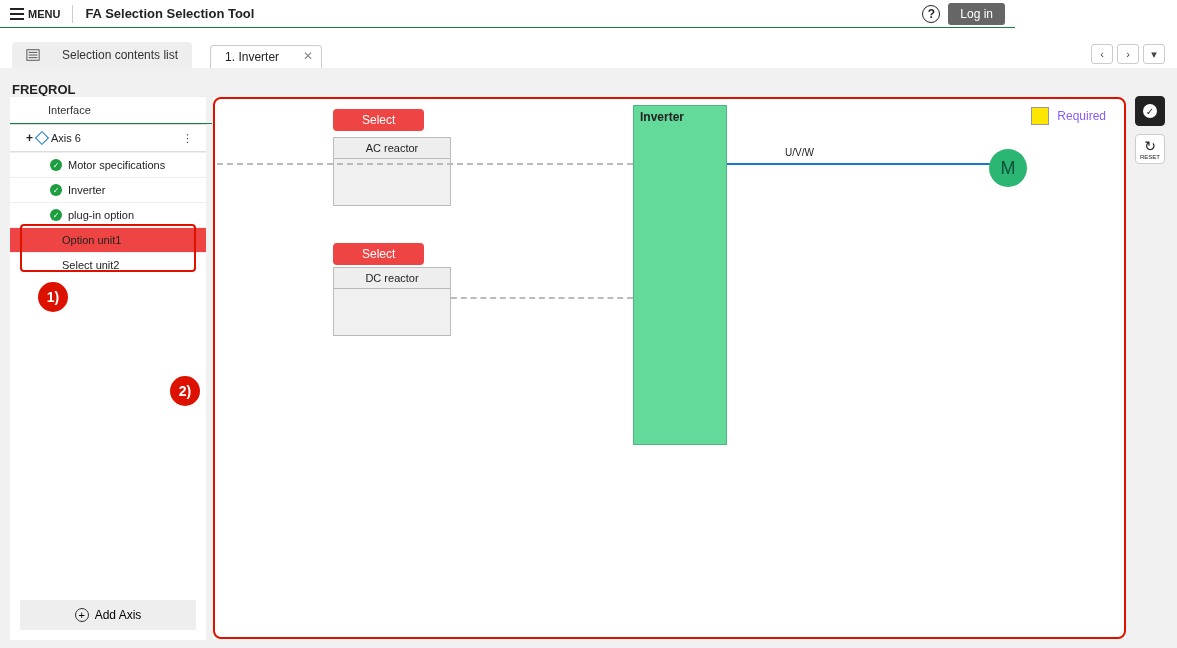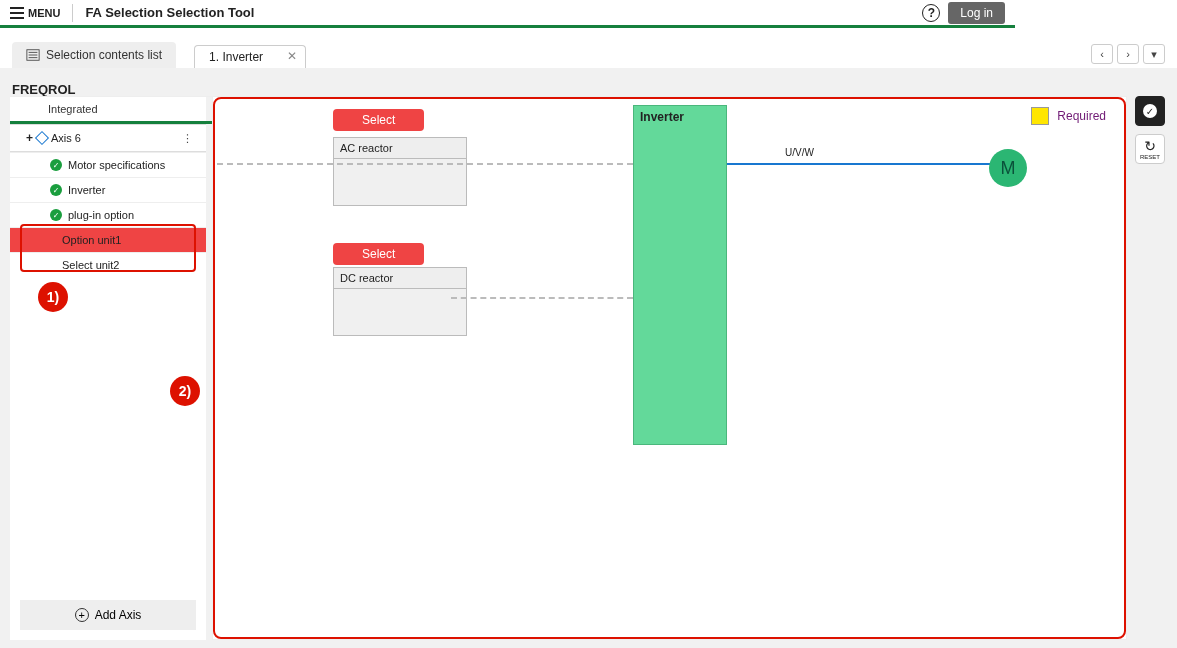--- a/index.html
+++ b/index.html
@@ -11,21 +11,21 @@
   width: 1177px;
   height: 648px;
   overflow: hidden;
 }
 
 .header {
   width: 1015px;
   height: 28px;
   display: flex;
   align-items: center;
-  border-bottom: 3px solid #15803d;
+  border-bottom: 1px solid #15803d;
   padding: 0 10px;
 }
 .menu-btn {
   display: flex;
   align-items: center;
   gap: 4px;
   font-weight: bold;
   font-size: 11px;
   padding-right: 12px;
   border-right: 1px solid #ccc;
@@ -46,21 +46,21 @@
   background: #666; color: #fff; border: none; border-radius: 3px;
   padding: 4px 12px; font-size: 12px;
 }
 
 .tab-row {
   width: 1177px; height: 40px; display: flex; align-items: flex-end;
   padding: 0 12px; gap: 0; position: relative; background:#fff;
 }
 .upper-tab {
   background: #eee; border-radius: 4px 4px 0 0; padding: 6px 14px;
-  font-size: 12px; color:#333; display:flex;align-items:center;gap:6px;
+  font-size: 12px; color:#333; display:flex;align-items:center;gap:22px;
   margin-right:4px;
 }
 .upper-tab .ticon { width:14px;height:14px; display:inline-block; }
 .sub-tab {
   margin-left: 14px; border: 1px solid #ccc; border-bottom:none;
   border-radius: 4px 4px 0 0; padding: 4px 42px 4px 14px; font-size:12px; position:relative;
 }
 .sub-tab .close { position:absolute; right:8px; top:3px; color:#888; font-size:12px;}
 .tab-nav {
   margin-left:auto; display:flex; gap:4px; align-items:center; padding-bottom:4px;
@@ -114,21 +114,21 @@
 }
 .canvas-redframe {
   position:absolute; left:0; top:0; right:0; bottom:0;
   border:2px solid #d10; border-radius:8px; pointer-events:none;
 }
 
 .select-btn {
   background:#ef4444;color:#fff;border:none;border-radius:4px;padding:4px 29px;font-size:12px;
 }
 .react-box {
-  border:1px solid #bbb;background:#f0f0f0;width:134px;
+  border:1px solid #bbb;background:#f0f0f0;width:118px;text-align:center;
 }
 .react-box .hdr { border-bottom:1px solid #bbb;padding:4px 6px;font-size:11px;background:#eee;}
 .react-box .body { height:46px; }
 .inverter-box {
   position:absolute; left:420px; top:8px; width:94px; height:340px;
   background:#63d99a; border:1px solid #4ab77c;
 }
 .inverter-box .lbl { padding:4px 6px; font-weight:bold; font-size:12px; }
 .motor {
   position:absolute; left:776px; top:52px; width:38px;height:38px;border-radius:50%;
@@ -136,21 +136,21 @@
 }
 .dash-line {
   position:absolute; border-top:2px dashed #bbb; height:0;
 }
 .blue-line {
   position:absolute; border-top:2px solid #1877d0; height:0;
 }
 .txt { position:absolute; font-size:10px; color:#222;margin-left:46px; }
 .legend-sq { width:18px;height:18px;background:#ffe600;border:1px solid #999;display:inline-block;}
 .legend { position:absolute; right:20px; top:10px; display:flex;align-items:center;gap:8px; font-size:12px;}
-.legend .rq { color:#701a75; }
+.legend .rq { color:#8b5cf6; }
 
 .side-tools {
   width:34px; margin:28px 8px 8px 0; display:flex;flex-direction:column;gap:8px;
 }
 .tool-btn { width:30px;height:30px;border:1px solid #ccc;border-radius:4px;background:#fff;display:flex;flex-direction:column;align-items:center;justify-content:center;font-size:8px;}
 .tool-btn.dark { background:#222;color:#fff;border-color:#222;}
 .tool-btn .ck { width:14px;height:14px;border-radius:50%;background:#fff;color:#222;display:flex;align-items:center;justify-content:center;font-size:10px;}
 .tool-btn .r { font-size:14px; }
 
 svg { display:block; }
@@ -197,21 +197,21 @@
   </div>
 </div>
 
 <div class="page-label">FREQROL</div>
 
 <div class="main">
 
   <div class="left-panel">
     <div class="tree">
       <div class="tree-row header">
-        <span>Integrated</span>
+        <span>Interface</span>
       </div>
       <div class="tree-row axis">
         <span class="left">
           <span class="plus">+</span>
           <span class="diamond"></span>
           <span>Axis 6</span>
         </span>
         <span class="dots">⋮</span>
       </div>
       <div class="tree-row child">

